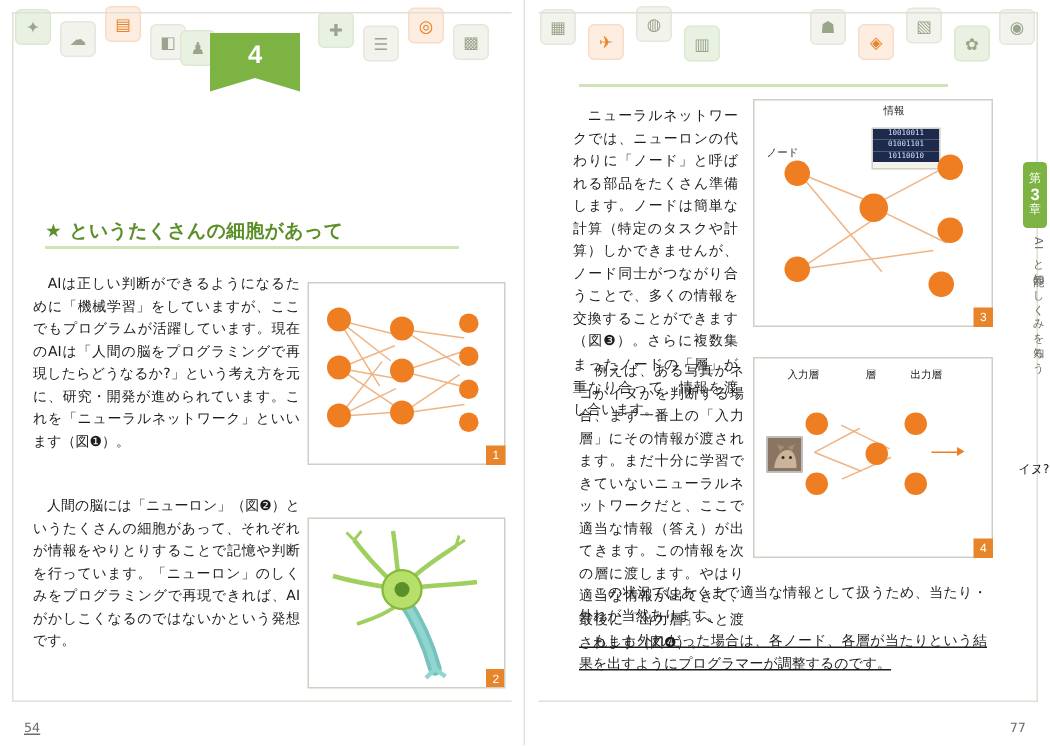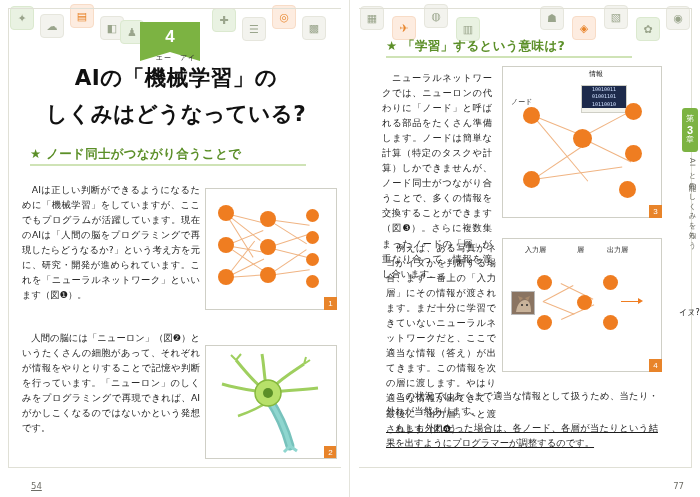--- a/index.html
+++ b/index.html
@@ -234,31 +234,22 @@
       </div>
   </div>
 
   <div class="left-page">
     <div class="page-border-l"></div>
 
     <div class="chap-tab">
       <span class="chap-num">4</span>
     </div>
 
-    <div class="headline">
-      <div>
-        <span class="ruby-wrap">
-          <span class="ruby">エー　アイ</span>
-          <span>AIの「機械学習」の</span>
-        </span>
-      </div>
-      <div class="hl-line2">しくみはどうなっている?</div>
-    </div>
-
-    <div class="sec-head" style="left:30px;top:146px;">★ ノード同士がつながり合うことで</div>
+
+    <div class="sec-head" style="left:30px;top:146px;">★ というたくさんの細胞があって</div>
     <div class="sec-underline" style="left:30px;top:164px;width:276px;"></div>
 
     <div class="body-col" style="left:22px;top:182px;width:178px;">　AIは正しい判断ができるようになるために「機械学習」をしていますが、ここでもプログラムが活躍しています。現在のAIは「人間の脳をプログラミングで再現したらどうなるか?」という考え方を元に、研究・開発が進められています。これを「ニューラルネットワーク」といいます（図❶）。</div>
     <div class="body-col" style="left:22px;top:330px;width:178px;">　人間の脳には「ニューロン」（図❷）というたくさんの細胞があって、それぞれが情報をやりとりすることで記憶や判断を行っています。「ニューロン」のしくみをプログラミングで再現できれば、AIがかしこくなるのではないかという発想です。</div>
 
     <div class="figbox" style="left:205px;top:188px;width:130px;height:120px;">
 
       <div class="edge" style="left:20px;top:24px;width:40px;transform:rotate(14deg);"></div>
       <div class="edge" style="left:20px;top:24px;width:44px;transform:rotate(38deg);"></div>
       <div class="edge" style="left:20px;top:24px;width:52px;transform:rotate(58deg);"></div>
@@ -309,29 +300,28 @@
         <path d="M98 18 l6 -4 M98 18 l2 -7" stroke="#9fcf5f" stroke-width="2" fill="none"></path>
 
         <circle cx="62" cy="47" r="13" fill="#b7e06a" stroke="#86b83d" stroke-width="1.5"></circle>
         <circle cx="62" cy="47" r="5" fill="#5b8f28"></circle>
 
         <path d="M84 100 l-6 6 M84 100 l7 5" stroke="#8fd6cf" stroke-width="3" fill="none"></path>
       </svg>
       <div class="fignum">2</div>
     </div>
 
-    <div class="pagenum" style="left:31px;text-decoration:underline;">54</div>
+    <div class="pagenum" style="left:16px;text-decoration:underline;">54</div>
   </div>
 
   <div class="gutter"></div>
 
   <div class="right-page">
     <div class="page-border-r"></div>
 
-    <div class="sec-head" style="left:36px;top:38px;">★ 「学習」するという意味は?</div>
     <div class="sec-underline" style="left:36px;top:56px;width:246px;"></div>
 
     <div class="body-col" style="left:32px;top:70px;width:110px;">　ニューラルネットワークでは、ニューロンの代わりに「ノード」と呼ばれる部品をたくさん準備します。ノードは簡単な計算（特定のタスクや計算）しかできませんが、ノード同士がつながり合うことで、多くの情報を交換することができます（図❸）。さらに複数集まったノードの「層」が重なり合って、情報を渡し合います。</div>
 
     <div class="body-col" style="left:36px;top:388px;width:272px;">　この状況ではあくまで適当な情報として扱うため、当たり・外れが当然あります。</div>
 
     <div class="body-col" style="left:36px;top:240px;width:110px;">　例えば、ある写真がネコかイヌかを判断する場合、まず一番上の「入力層」にその情報が渡されます。まだ十分に学習できていないニューラルネットワークだと、ここで適当な情報（答え）が出てきます。この情報を次の層に渡します。やはり適当な情報が出てきて、最後に「出力層」へと渡されます（図❹）。</div>
     <div class="body-col" style="left:36px;top:420px;width:272px;text-decoration:underline;">　もしも外れだった場合は、各ノード、各層が当たりという結果を出すようにプログラマーが調整するのです。</div>
 
     <div class="figbox" style="left:152px;top:66px;width:158px;height:150px;">

